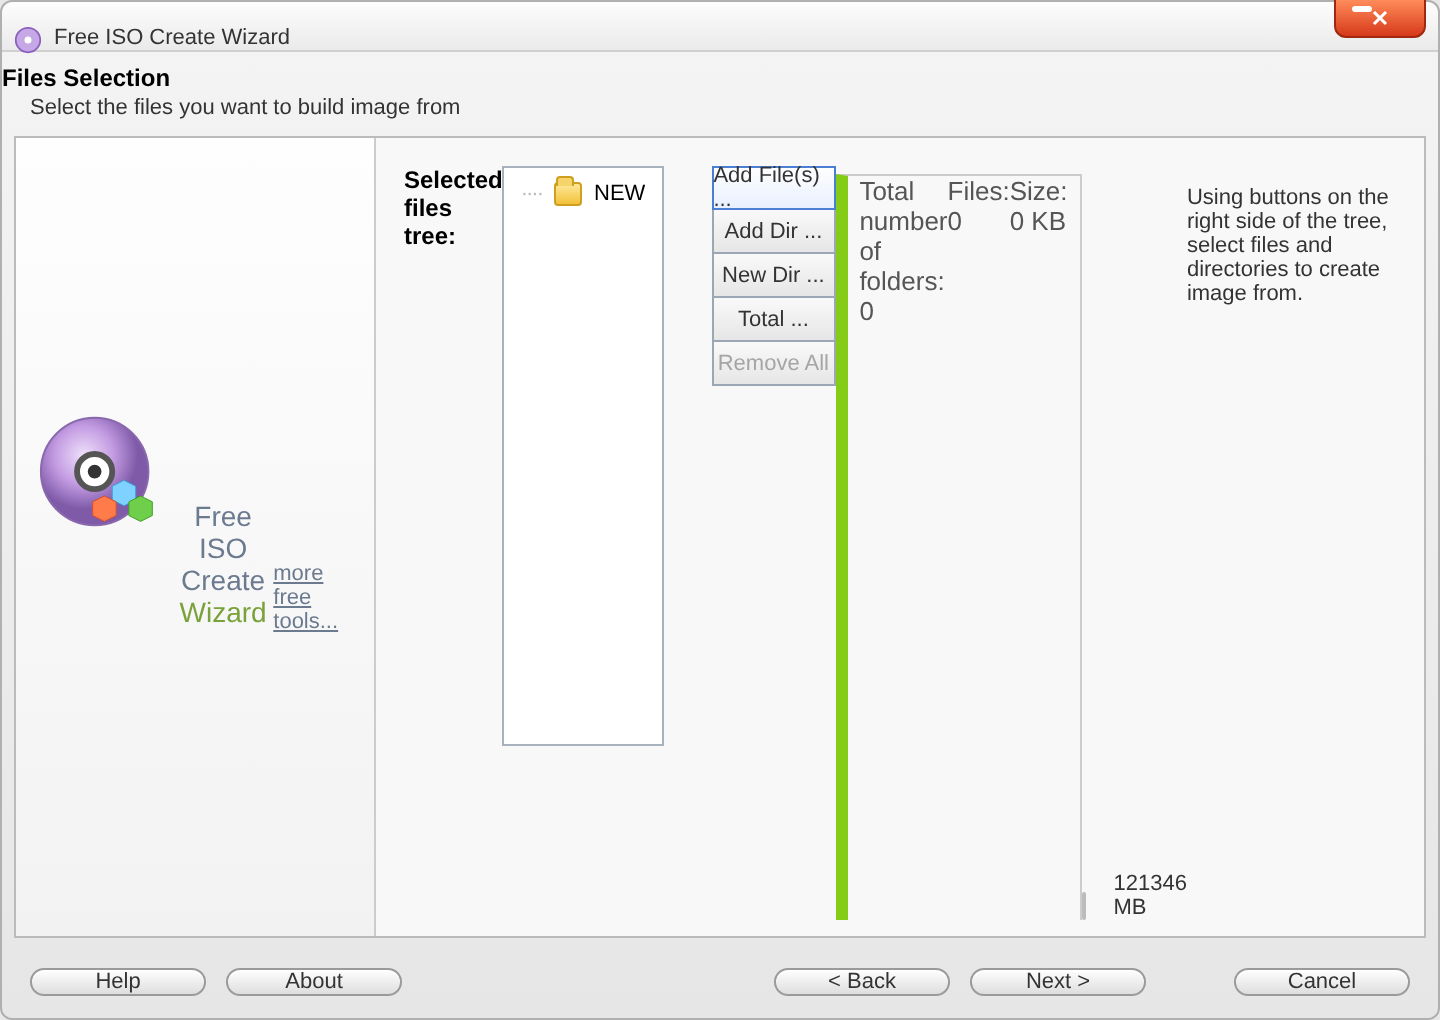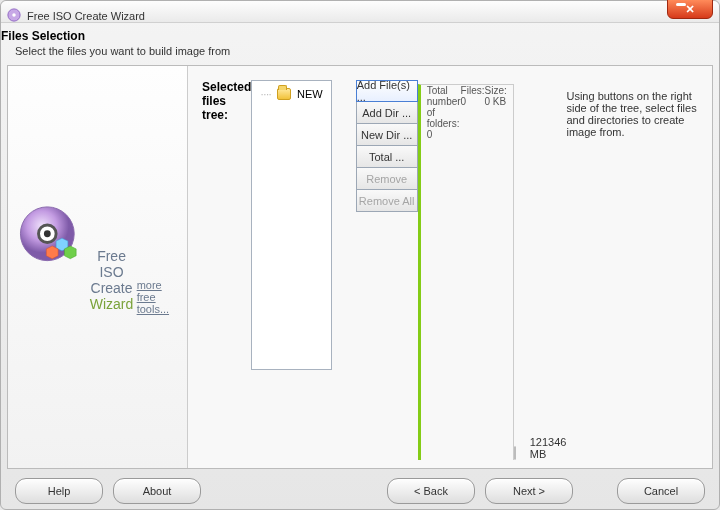--- a/index.html
+++ b/index.html
@@ -13,22 +13,22 @@
   }
   .window {
     width: 720px; height: 510px;
     background: linear-gradient(#f4f4f4, #e6e6e6);
     border: 1px solid #b0b0b0;
     border-radius: 6px;
     display: flex; flex-direction: column;
   }
   .titlebar {
     height: 22px;
-    display: flex; align-items: flex-end;
-    padding: 0 6px;
+    display: flex; align-items: flex-start;
+    padding: 12px 6px;
     background: linear-gradient(#fdfdfd, #eaeaea);
     border-bottom: 1px solid #d0d0d0;
     border-radius: 6px 6px 0 0;
     position: relative;
   }
   .titlebar .app-icon { width: 14px; height: 14px; margin-right: 6px; }
   .titlebar .title { color: #333; }
   .titlebar .win-close {
     position: absolute; right: 6px; top: -2px;
     width: 46px; height: 20px;
@@ -96,40 +96,40 @@
     font-size: 11px; color: #333;
     display:flex; align-items:center; justify-content:center;
     cursor: pointer;
     margin-left: 24px;
   }
   .sbtn + .sbtn { margin-top: 0; border-top: none; }
   .sbtn.selected { border: 1px solid #4a7fd4; background: linear-gradient(#fefefe,#e8f0ff); }
   .sbtn.disabled { color: #a5a5a5; }
   .stats {
     display: flex; justify-content: space-between;
-    font-size: 10px; color: #555; margin-top: 4px;
-    border-top:1px solid #ccc; border-left:3px solid #84cc16; border-right:1px solid #ccc;
+    font-size: 13px; color: #555; margin-top: 4px;
+    border-top:1px solid #ccc; border-left:6px solid #84cc16; border-right:1px solid #ccc;
     padding: 0 6px 1px 6px;
   }
   .statusbar-row { display:flex; align-items:flex-end; gap:10px; }
   .statusbar {
     flex:1; height: 14px;
     background: linear-gradient(#f4f4f4,#e8e8e8);
     border: 1px solid #bcbcbc; border-radius: 2px;
   }
   .cap { font-size: 11px; color: #333; margin-left: 4px;}
   .hint { margin-top: 10px; color: #333; }
   .footer {
     height: 36px;
     display: flex; align-items: center;
     padding: 0 14px;
     gap: 10px;
   }
   .pill {
-    width: 88px; height: 26px;
+    width: 88px; height: 14px;
     border-radius: 11px;
     background: linear-gradient(#fefefe,#dedede);
     border: 1px solid #9a9a9a;
     display:flex; align-items:center; justify-content:center;
     font-size: 11px; color:#333; cursor:pointer;
     box-shadow: inset 0 1px 0 #fff;
   }
   .spacer { flex: 1; }
 </style>
 </head>
@@ -195,21 +195,20 @@
             <span class="dots">····</span>
             <span class="folder-ico"></span>
             <span>NEW</span>
           </div>
         </div>
         <div class="side-btns">
           <div class="sbtn selected">Add File(s) ...</div>
           <div class="sbtn">Add Dir ...</div>
           <div class="sbtn">New Dir ...</div>
           <div class="sbtn">Total ...</div>
-          <div class="sbtn disabled">Remove</div>
           <div class="sbtn disabled">Remove All</div>
         </div>
       </div>
 
       <div class="stats">
         <span>Total number of folders: 0</span>
         <span>Files: 0</span>
         <span>Size: 0 KB</span>
       </div>
       <div class="statusbar-row">

